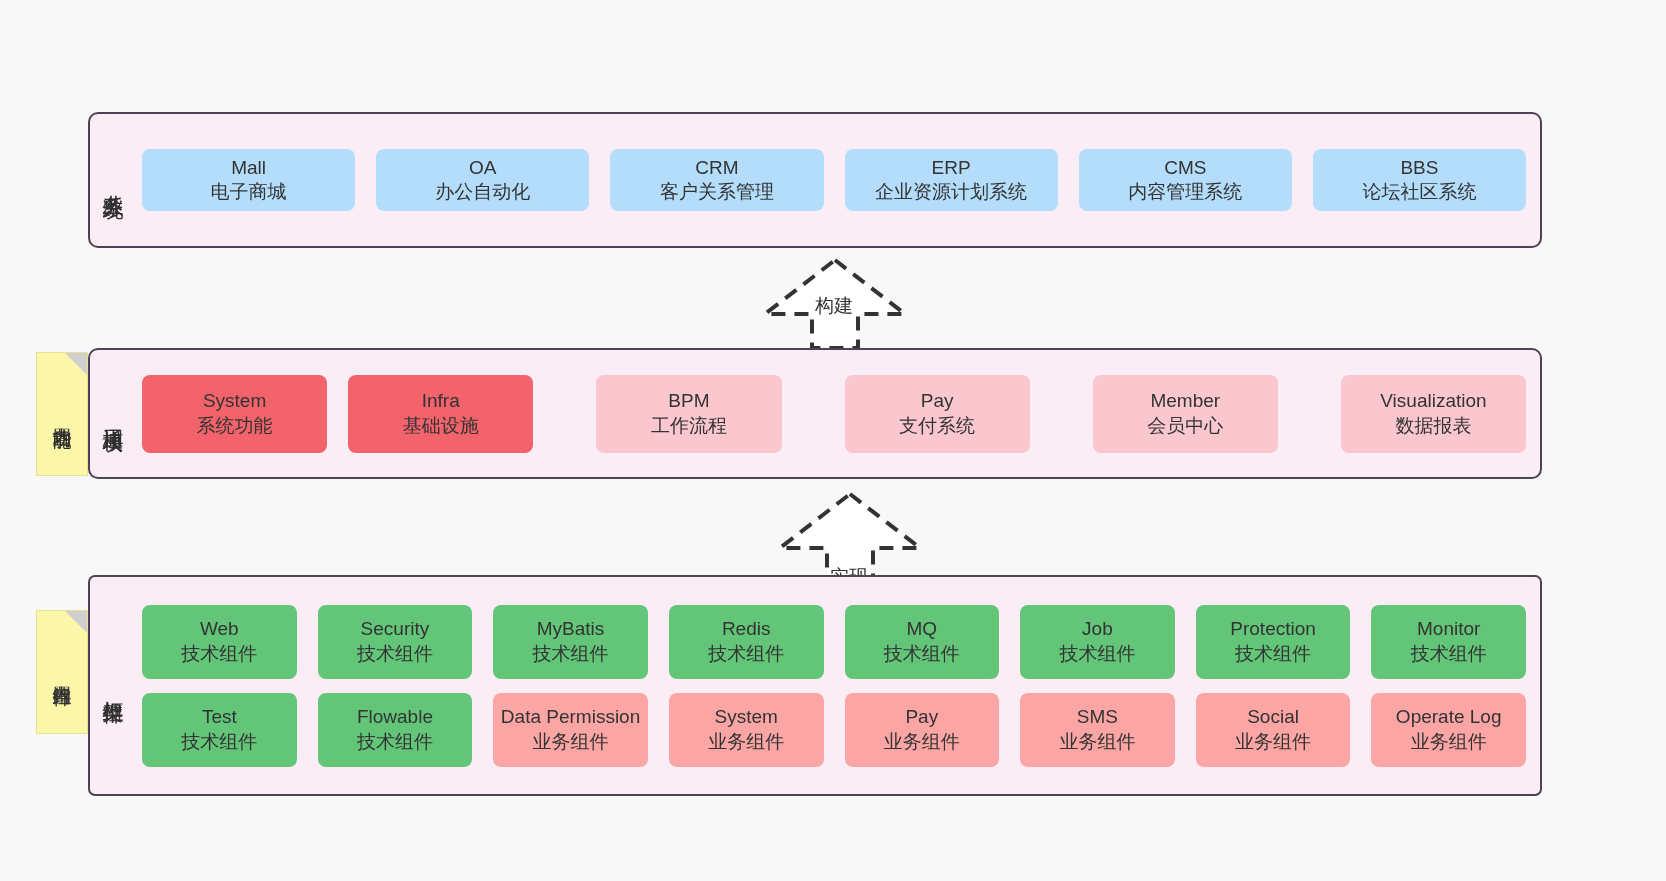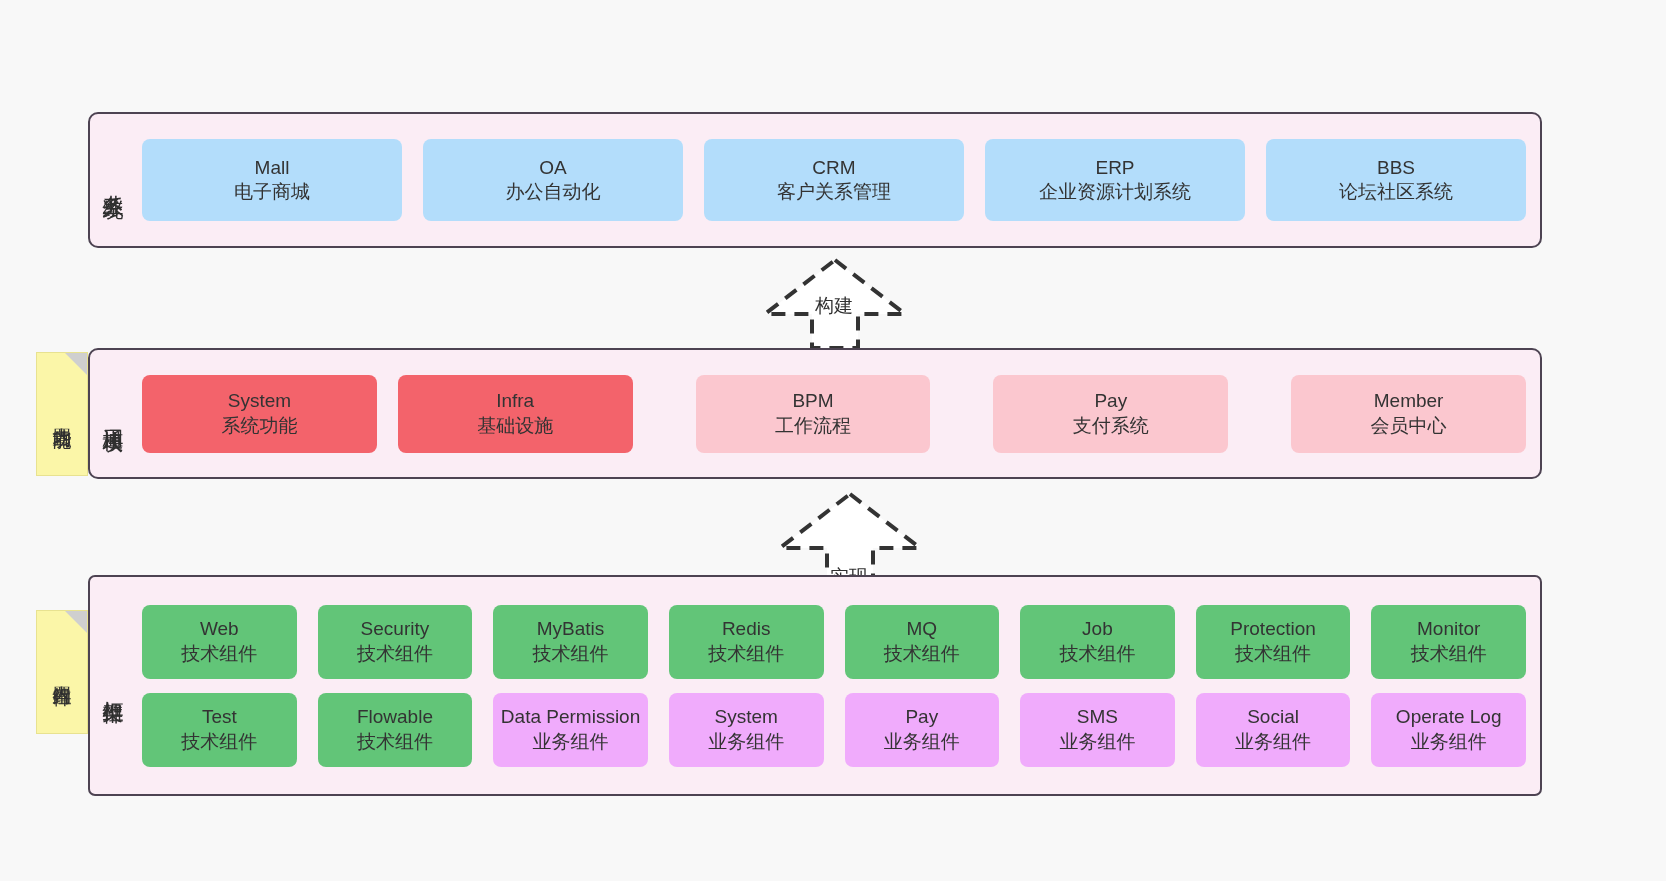--- a/index.html
+++ b/index.html
@@ -85,26 +85,26 @@
     color: #333;
   }
   .card .ln { display: block; white-space: nowrap; }
   .card .ln.wrap { white-space: normal; }
 
   
   .c-blue       { background: #b3ddfb; }
   .c-red        { background: #f3636b; }
   .c-pink       { background: #fbc7cf; margin-left: 42px; }
   .c-green      { background: #62c578; }
-  .c-greenlight { background: #f0abfc; }
+  .c-greenlight { background: #fca5a5; }
 
   
   #layer-business { left: 88px;  top: 112px; width: 1454px; height: 136px; }
   #layer-business .cards { gap: 21px; }
-  #layer-business .card  { height: 82px; }
+  #layer-business .card  { height: 62px; }
 
   #layer-common   { left: 88px;  top: 348px; width: 1454px; height: 131px; }
   #layer-common .cards { gap: 21px; }
   #layer-common .card  { height: 78px; align-items: center; }
 
   #layer-framework{ left: 88px;  top: 575px; width: 1454px; height: 221px; border-radius: 7px; }
   #layer-framework .card { height: 74px; }
 
   
   .note {
@@ -171,20 +171,24 @@
       <div class="card c-blue">
         <span class="ln">CRM</span>
         <span class="ln">客户关系管理</span>
       </div>
 
       <div class="card c-blue">
         <span class="ln">ERP</span>
         <span class="ln">企业资源计划系统</span>
       </div>
 
+      <div class="card c-blue">
+        <span class="ln">CMS</span>
+        <span class="ln">内容管理系统</span>
+      </div>
 
       <div class="card c-blue">
         <span class="ln">BBS</span>
         <span class="ln">论坛社区系统</span>
       </div>
 
     </div>
   </div>
 
   <div class="arrow" id="arrow-build">
@@ -221,20 +225,24 @@
       <div class="card c-pink">
         <span class="ln">Pay</span>
         <span class="ln">支付系统</span>
       </div>
 
       <div class="card c-pink">
         <span class="ln">Member</span>
         <span class="ln">会员中心</span>
       </div>
 
+      <div class="card c-pink">
+        <span class="ln">Visualization</span>
+        <span class="ln">数据报表</span>
+      </div>
 
     </div>
   </div>
 
   <div class="arrow" id="arrow-impl">
     <svg width="160" height="92" viewBox="0 0 160 92">
       <path d="M 80 2 L 150 56 L 103 56 L 103 90 L 57 90 L 57 56 L 10 56 Z" fill="#ffffff" stroke="#333333" stroke-width="4" stroke-dasharray="14 9" stroke-linejoin="miter"></path>
     </svg>
     <span class="arrow-label">实现</span>
   </div>

